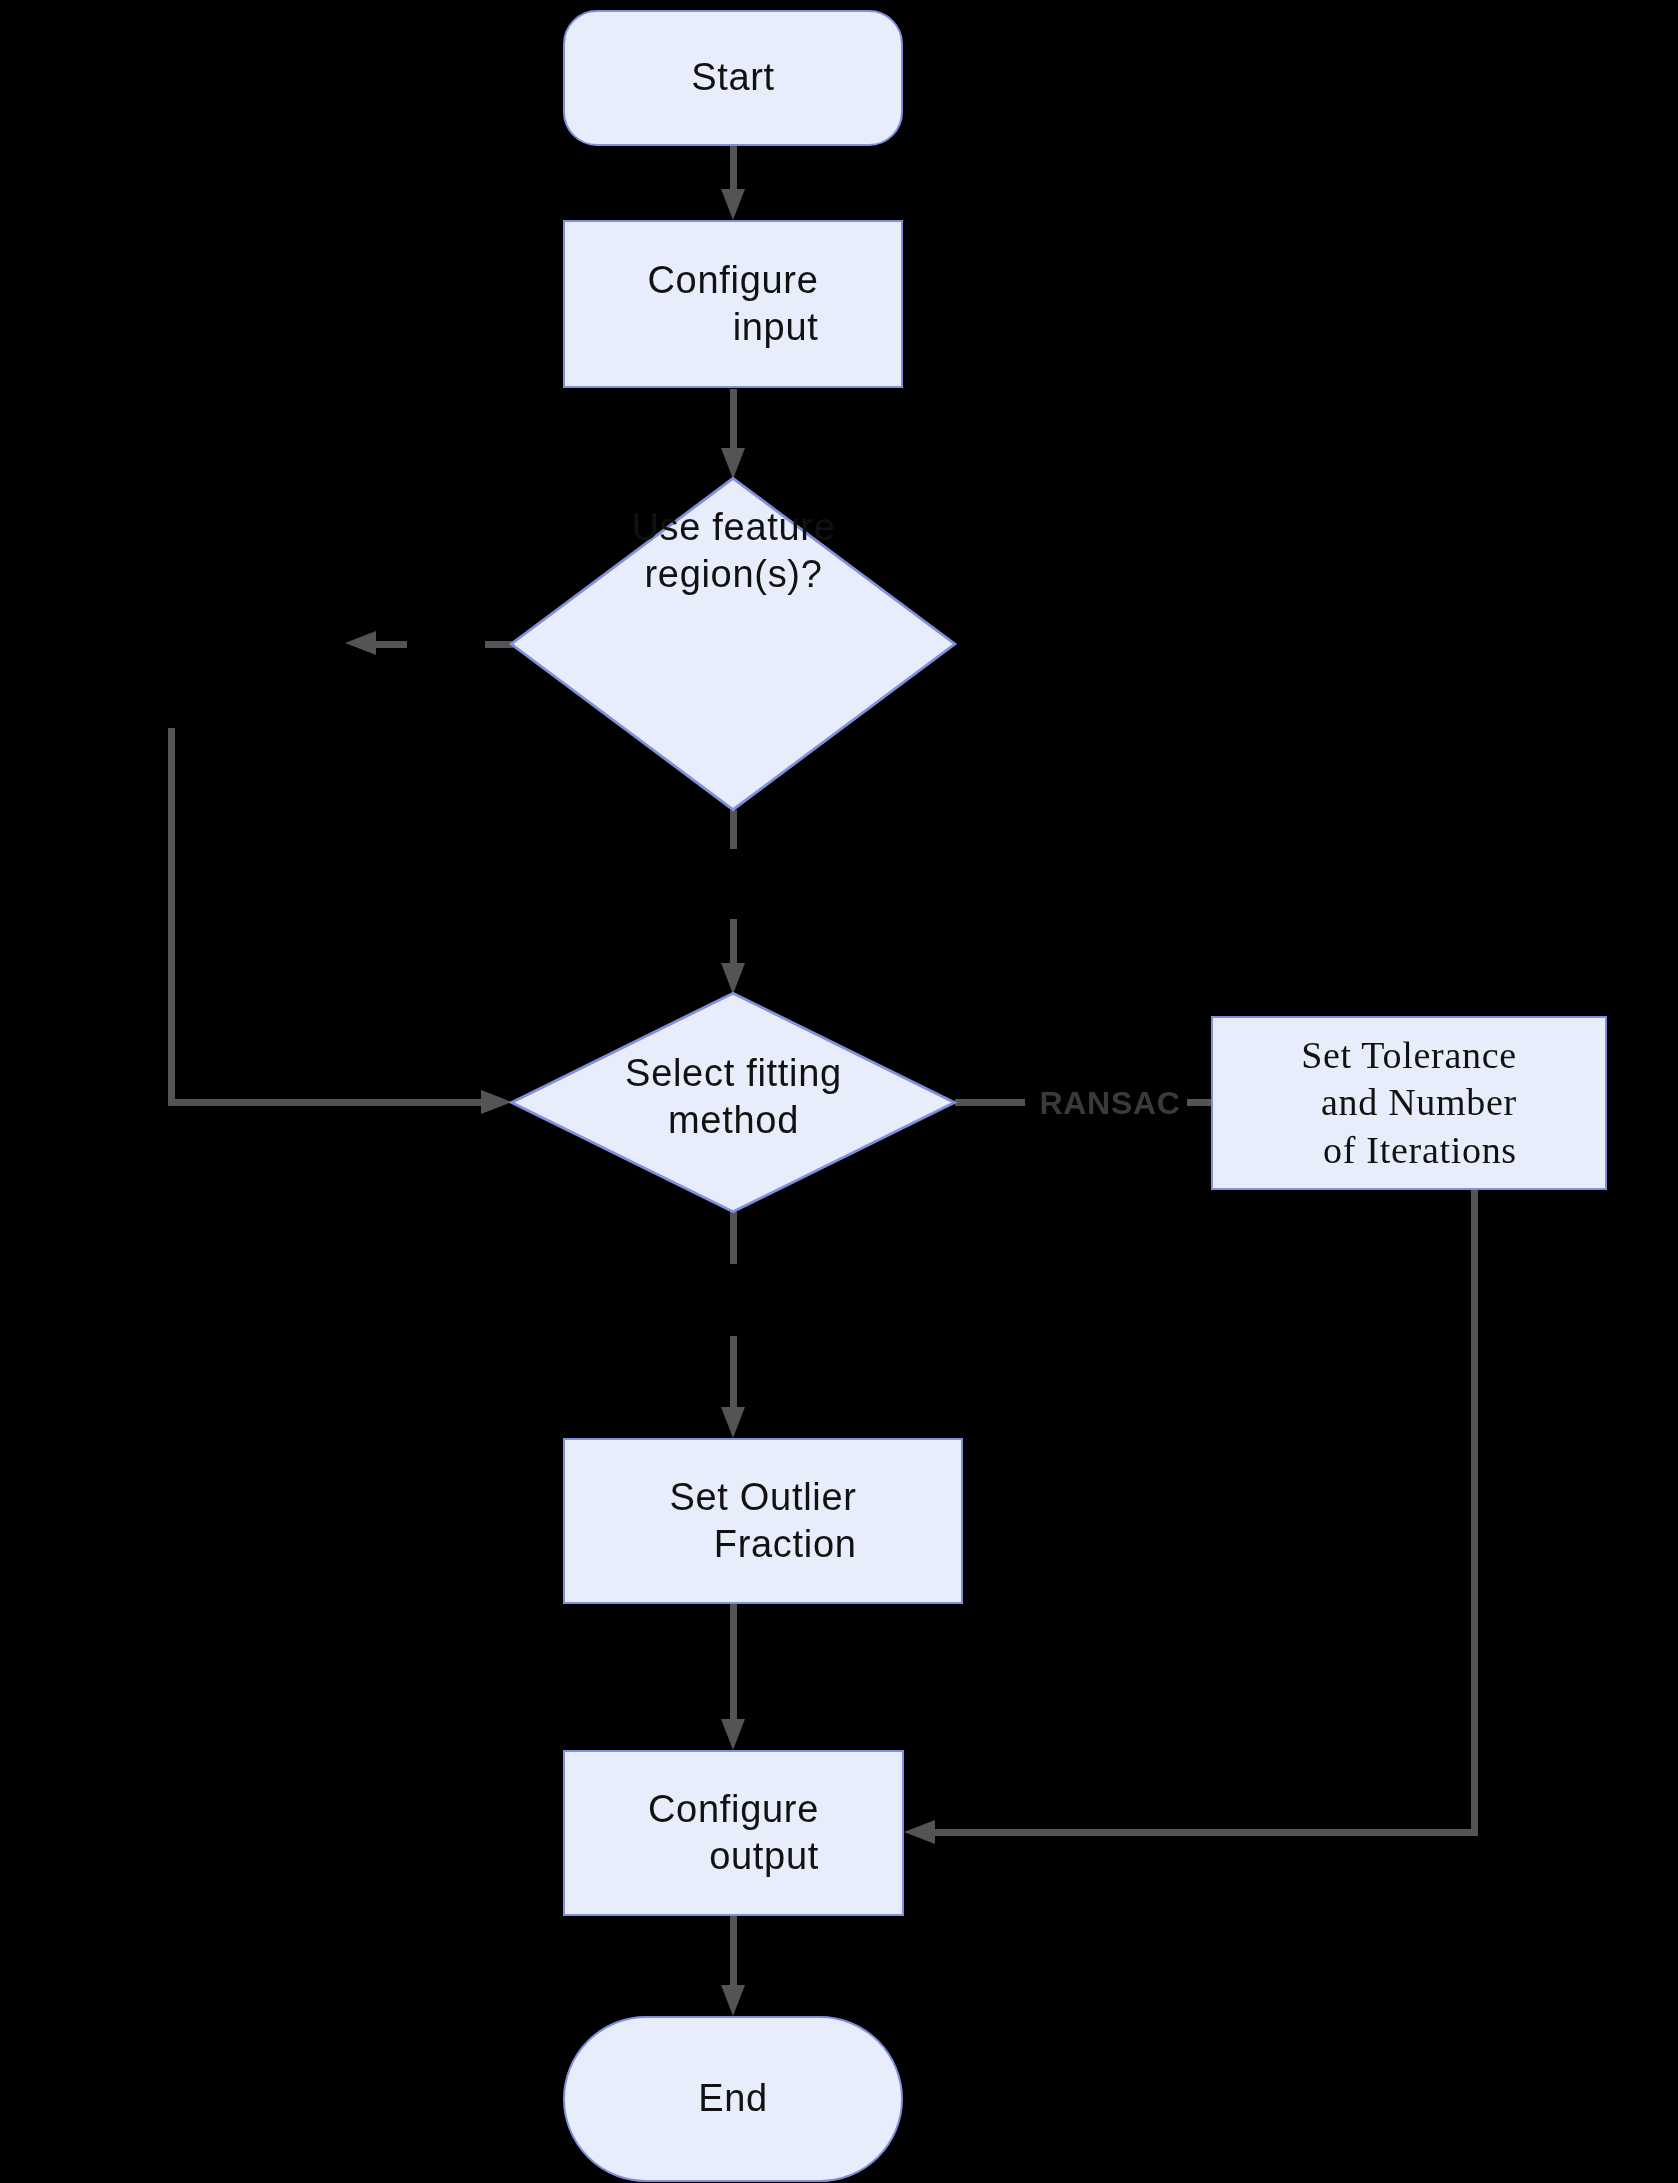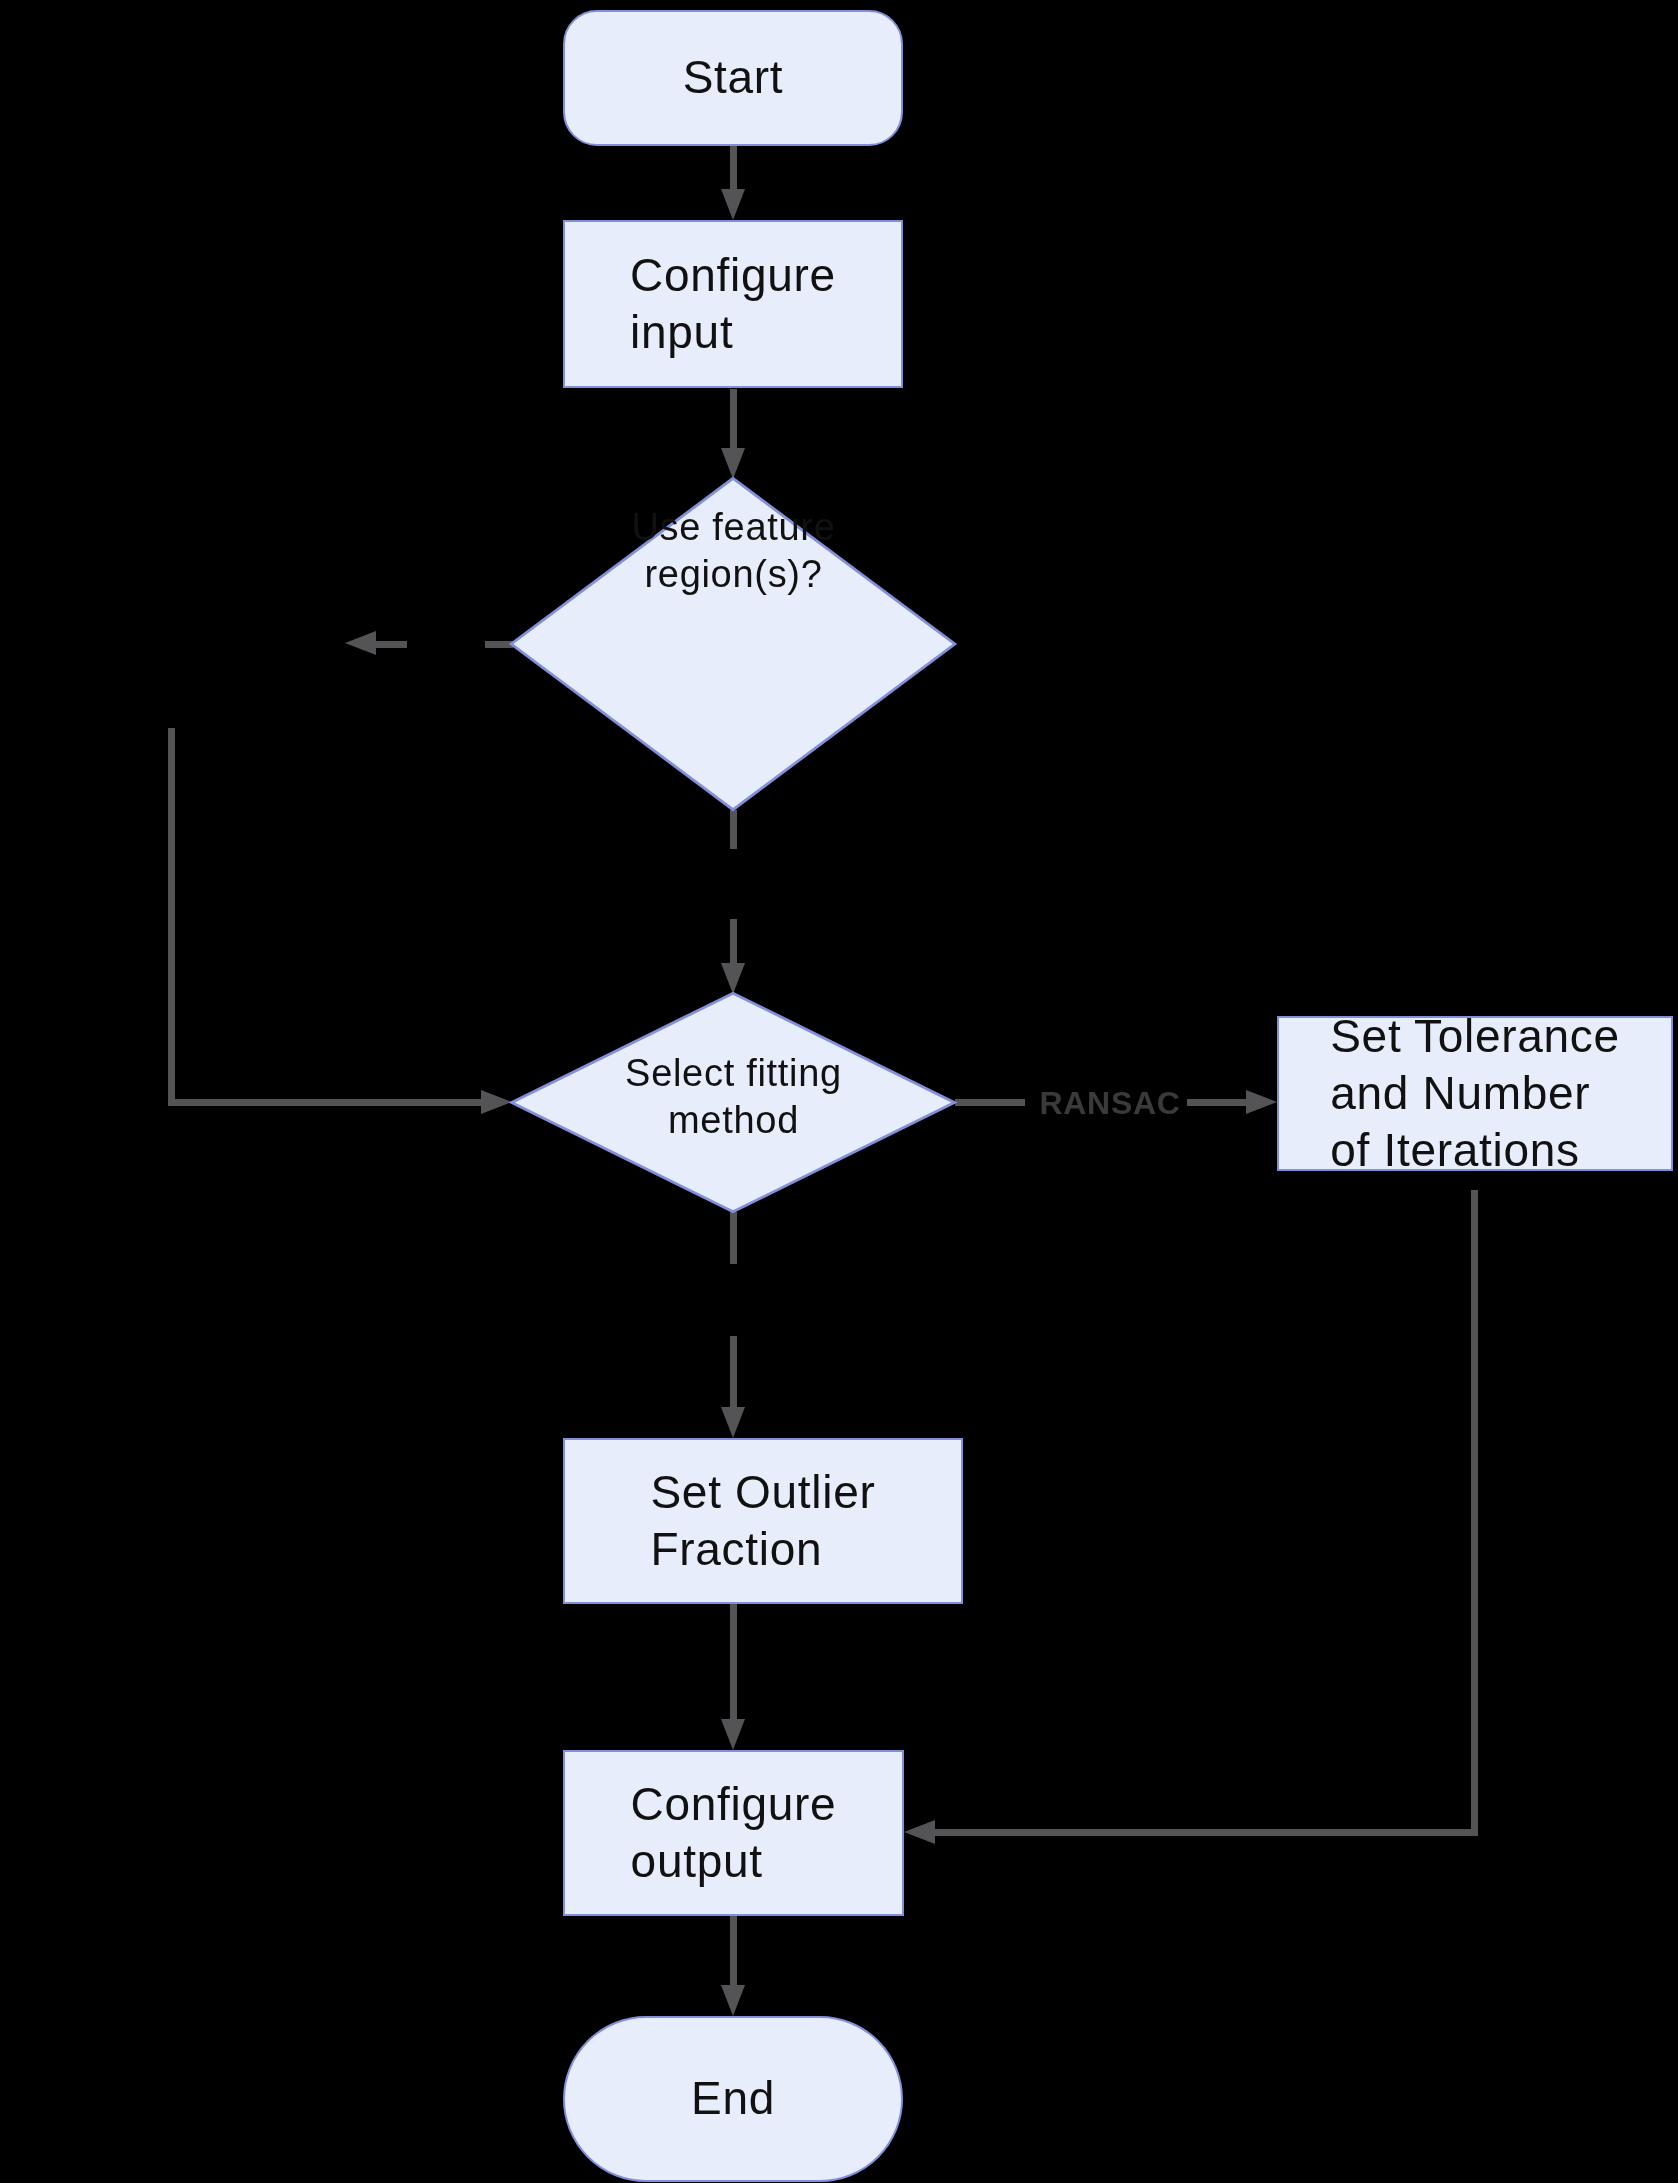--- a/index.html
+++ b/index.html
@@ -12,23 +12,23 @@
     font-family: "Liberation Sans", sans-serif;
   }
   .node {
     position: absolute;
     background: #E8EDFB;
     border: 2.1px solid #8290DB;
     box-sizing: border-box;
     display: flex;
     align-items: center;
     justify-content: center;
-    text-align: left;
+    text-align: right;
     color: #111111;
-    font-size: 46px;
+    font-size: 38px;
     line-height: 1.24;
     letter-spacing: 0.7px;
     white-space: pre-line;
   }
   .diamond { position: absolute; }
   .diamond svg { display: block; }
   .diamond-label {
     position: absolute;
     display: flex;
     align-items: flex-start;
@@ -126,21 +126,21 @@
 
   <div class="diamond-label" style="left:523px; top:1050px; width:421px; height:196px;">
     <span>Select fitting
 method</span>
   </div>
 
   <div class="edge-label" style="left:1005px; top:1075px; width:210px; height:56px;text-align:center;">
     <span>RANSAC</span>
   </div>
 
-  <div class="node" style="left:1277px; top:1016px; width:396px; height:155px;">
+  <div class="node" style="left:1211px; top:1016px; width:396px; height:174px;font-family:Liberation Serif, serif;">
     <span>Set Tolerance
 and Number
 of Iterations</span>
   </div>
 
   <div class="node" style="left:563px; top:1438px; width:400px; height:166px;">
     <span>Set Outlier
 Fraction</span>
   </div>
 

